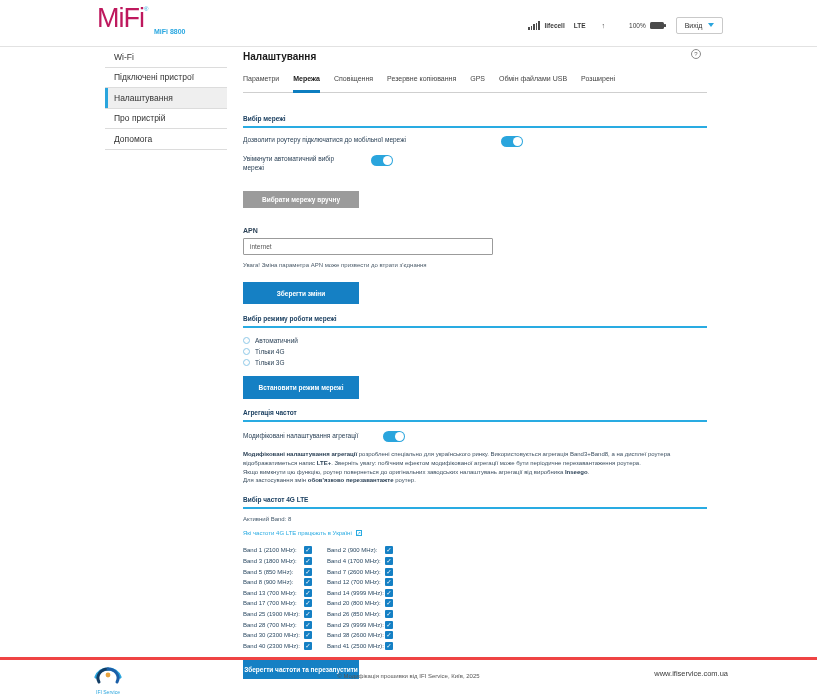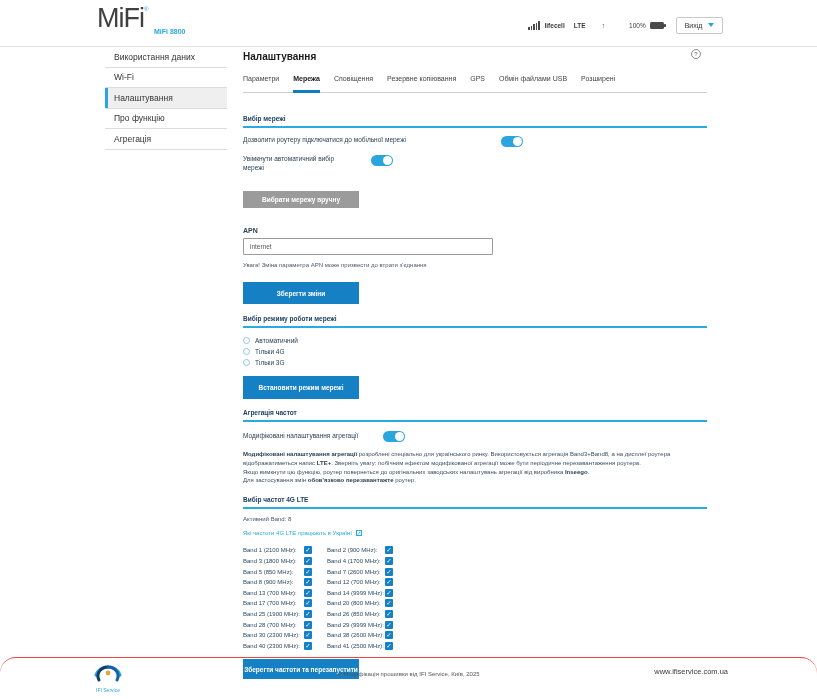--- a/index.html
+++ b/index.html
@@ -7,21 +7,21 @@
   body {
     font-family: "Liberation Sans", sans-serif;
     background: #ffffff;
     color: #333;
     position: relative;
     overflow: hidden;
   }
   
   .topbar { position: absolute; top: 0; left: 0; width: 817px; height: 47px; border-bottom: 1px solid #e2e2e2; background: #fff; }
   .logo-block { position: absolute; left: 97px; top: 3px; width: 120px; height: 40px; }
-  .logo-text { font-size: 27px; line-height: 30px; color: #404040; letter-spacing: -1px; font-weight: 400; }
+  .logo-text { font-size: 27px; line-height: 30px; color: #be185d; letter-spacing: -1px; font-weight: 400; }
   .logo-mark { font-size: 6px; color: #2aa7e0; vertical-align: 16px; }
   .logo-model { position: absolute; left: 57px; top: 25px; font-size: 7px; font-weight: bold; color: #2aa7e0; white-space: nowrap; }
   .status { position: absolute; left: 528px; top: 16px; height: 18px; display: flex; align-items: center; }
   .sig { display: flex; align-items: flex-end; gap: 1px; height: 9px; margin-right: 5px; }
   .sig i { display: block; width: 1.5px; background: #4a4a4a; }
   .sig i:nth-child(1){height:2.5px}.sig i:nth-child(2){height:4px}.sig i:nth-child(3){height:5.5px}.sig i:nth-child(4){height:7px}.sig i:nth-child(5){height:8.5px}
   .carrier { font-size: 6.5px; font-weight: bold; color: #3a3a3a; margin-right: 9px; }
   .nettype { font-size: 6.5px; font-weight: bold; color: #3a3a3a; margin-right: 16px; }
   .activity { font-size: 7px; color: #3a3a3a; margin-right: 24px; font-weight: bold; }
   .battpct { font-size: 6.5px; color: #3a3a3a; margin-right: 4px; }
@@ -75,21 +75,21 @@
   .ext-ic { width: 6px; height: 6px; border: 1px solid #29abe2; font-size: 5px; line-height: 5px; color: #29abe2; text-align: center; cursor: pointer; }
   .bands { margin-top: 9px; }
   .band-row { display: flex; align-items: center; height: 10.6px; }
   .b-lbl { font-size: 6px; color: #2c4a63; }
   .b-l { width: 61px; }
   .b-r { width: 58px; margin-left: 15px; }
   .cb { width: 8px; height: 8px; background: #1580c4; border-radius: 1px; position: relative; cursor: pointer; flex: none; }
   .cb::after { content:"✓"; position: absolute; left: 0; top: 0; width: 8px; height: 8px; color: #fff; font-size: 6.5px; line-height: 8px; text-align: center; }
   .btn-bands { height: 20px; margin-top: 8px; }
   
-  .footer { position: absolute; left: 0; top: 657px; width: 817px; height: 42px; border-top: 1px solid #ef4444; border-radius: 16px; }
+  .footer { position: absolute; left: 0; top: 657px; width: 817px; height: 42px; border-top: 3px solid #ef4444; }
   .f-logo { position: absolute; left: 88px; top: 3px; width: 40px; text-align: center; }
   .f-logo-txt { font-size: 5px; color: #2aa5dd; margin-top: 0px; }
   .f-copy { position: absolute; left: 0; top: 13px; width: 100%; text-align: center; font-size: 6px; color: #555; }
   .f-url { position: absolute; right: 89px; top: 9px; font-size: 7.5px; color: #3a3a3a; cursor: pointer; }
 </style>
 </head>
 <body>
 
 <header class="topbar">
   <div class="logo-block">
@@ -111,33 +111,33 @@
     <span class="batt"></span>
     <button class="exit-btn">
       <span>Вихід</span>
       <span class="chev"></span>
     </button>
   </div>
 </header>
 
 <nav class="sidebar">
   <div class="side-item">
-      <span>Використання даних</span>
-    </div>
-  <div class="side-item">
       <span>Wi-Fi</span>
+    </div>
+  <div class="side-item">
+      <span>Підключені пристрої</span>
     </div>
   <div class="side-item active">
       <span>Налаштування</span>
     </div>
   <div class="side-item">
-      <span>Про функцію</span>
-    </div>
-  <div class="side-item">
-      <span>Агрегація</span>
+      <span>Про пристрій</span>
+    </div>
+  <div class="side-item">
+      <span>Допомога</span>
     </div>
 </nav>
 
 <main class="content">
   <div class="title-row">
     <h1 class="page-title">Налаштування</h1>
     <div class="help">?</div>
   </div>
 
   <div class="tabs">

